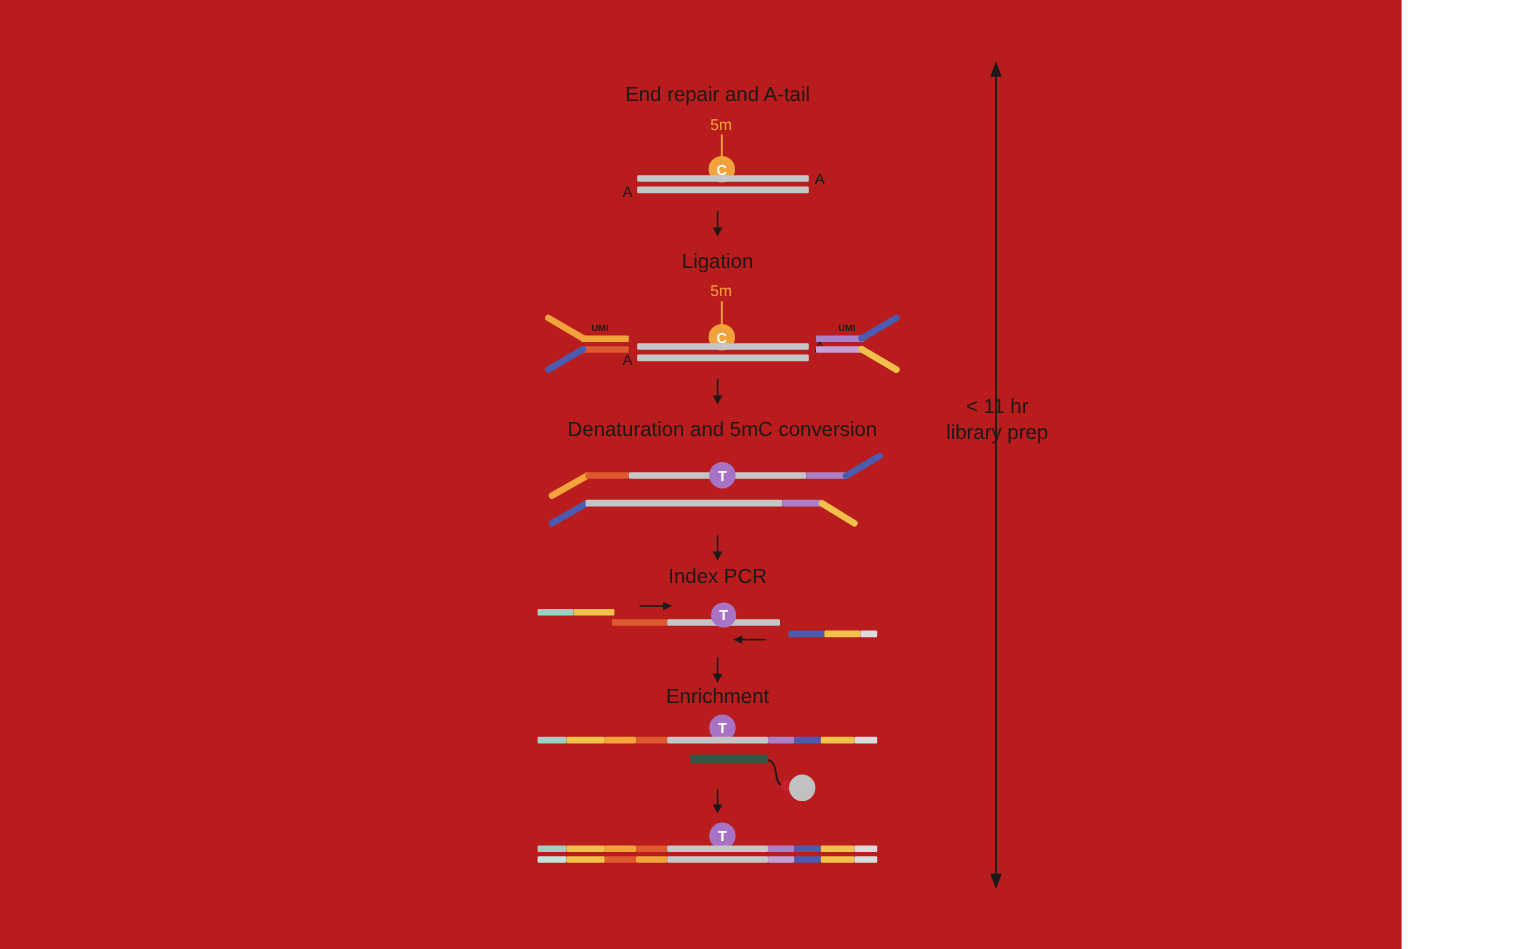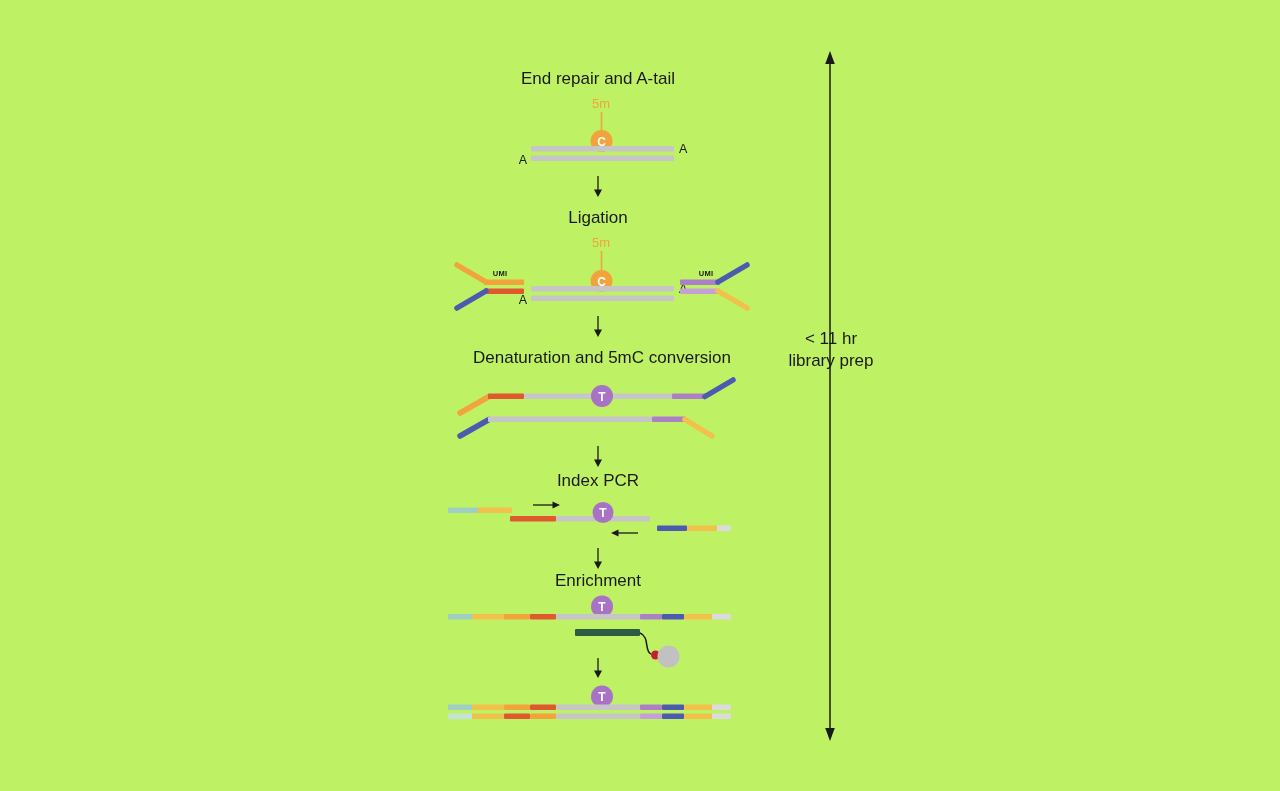--- a/index.html
+++ b/index.html
@@ -1,20 +1,20 @@
 <!DOCTYPE html>
 <html><head>
 <meta charset="utf-8">
 <style>
   html, body { margin: 0; padding: 0; background: #ffffff; }
   .canvas {
     position: relative;
-    width: 1280px;
+    width: 1168px;
     height: 791px;
-    background: #bef264;
+    background: #b91c1c;
     overflow: hidden;
   }
   svg { display: block; }
   text { font-family: "Liberation Sans", sans-serif; fill: #1A1A1A; }
   .title  { font-size: 17px; }
   .methyl { font-size: 13px; fill: #F2A33C; }
   .base   { font-size: 12.5px; }
   .umi    { font-size: 7.5px; font-weight: 700; letter-spacing: .2px; }
   .cletter{ font-size: 12px; font-weight: 700; fill: #ffffff; }
   .tl     { font-size: 17px; }

